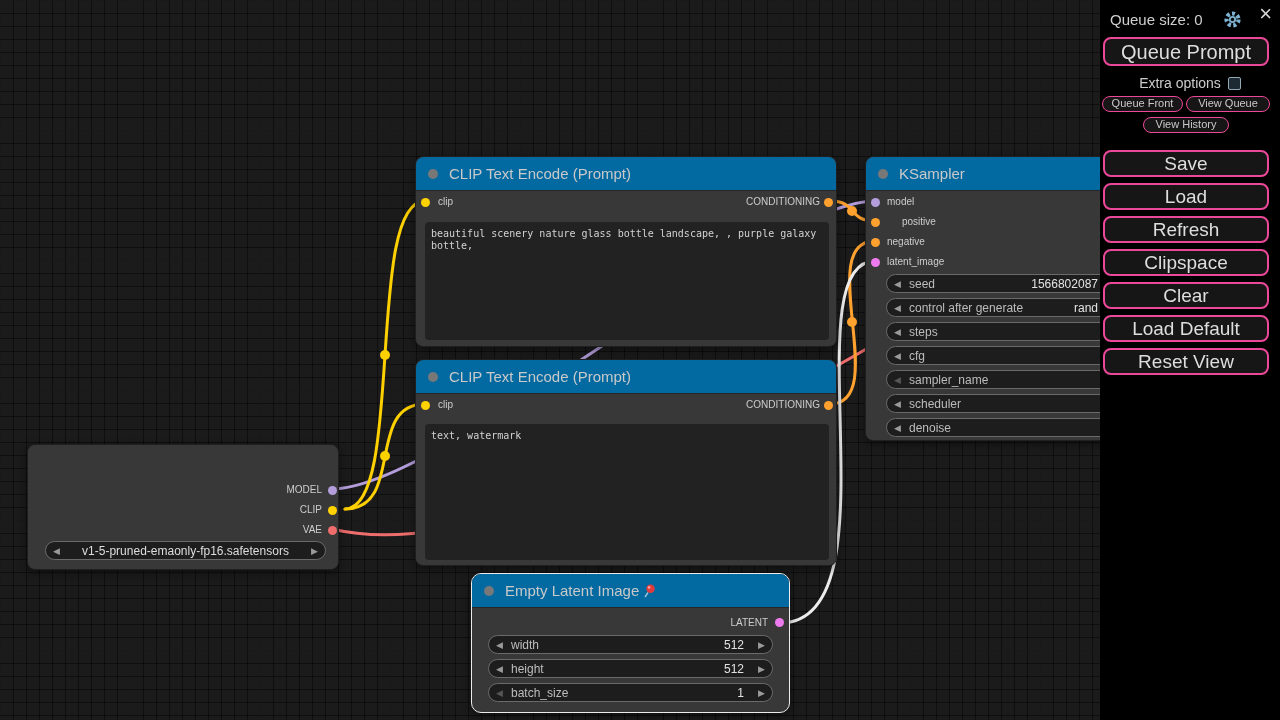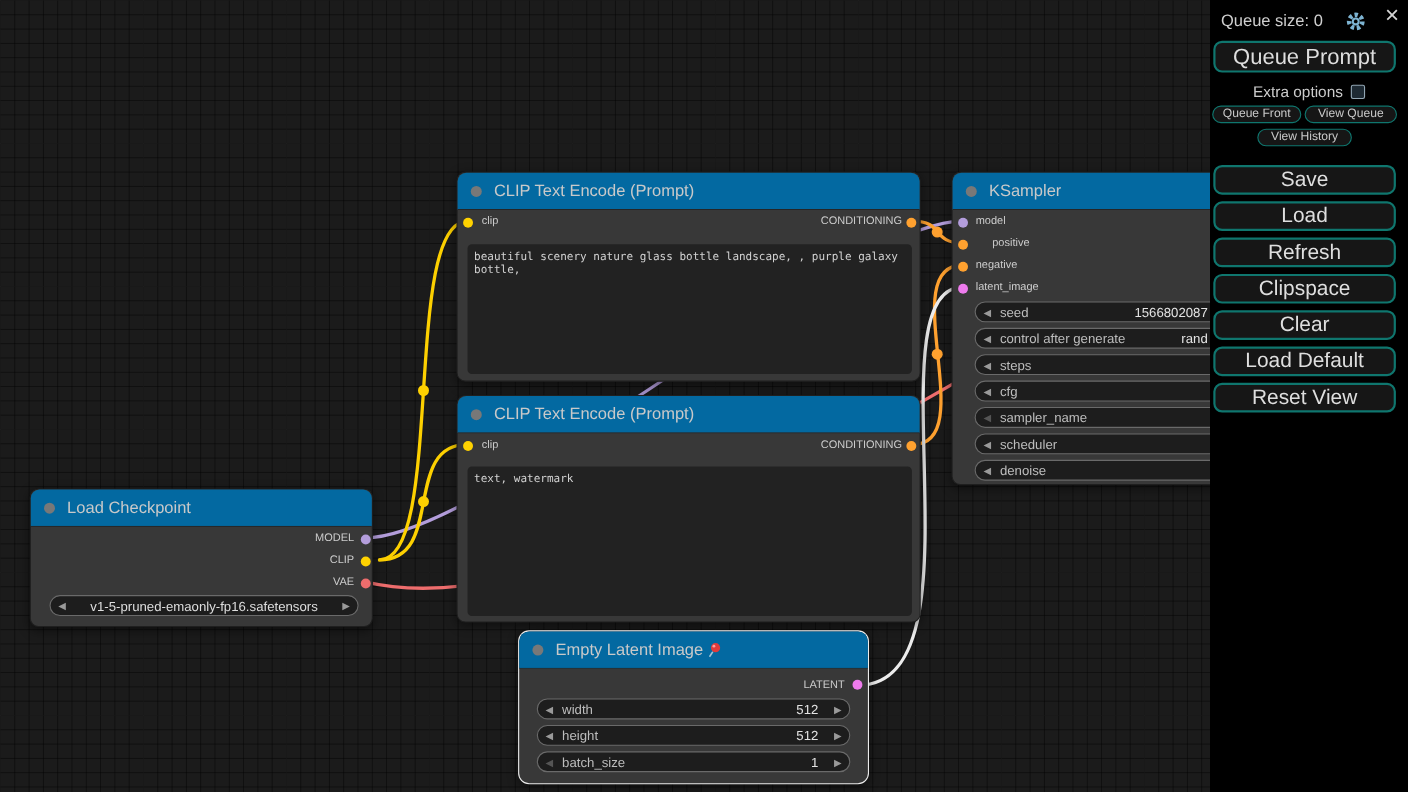--- a/index.html
+++ b/index.html
@@ -37,21 +37,21 @@
   .arr.l{left:7px;}
   .arr.r{right:7px;}
   .arr.dim{opacity:.45;}
   .wlabel{position:absolute;left:22px;top:2px;color:#bdbdbd;line-height:14px;white-space:nowrap;}
   .wvalue{position:absolute;top:2px;color:#e3e3e3;line-height:14px;white-space:nowrap;}
   .wcenter{position:absolute;left:20px;right:20px;top:2px;text-align:center;color:#dedede;line-height:14px;white-space:nowrap;}
   .sidebar{position:absolute;right:0;top:0;width:180px;height:720px;background:#000;z-index:10;}
   .queue-size{position:absolute;left:10px;top:11px;color:#cfcfcf;font-size:15px;}
   .gear{position:absolute;left:123px;top:10px;cursor:pointer;}
   .close-x{position:absolute;right:8px;top:3px;color:#d5d5d5;font-size:22px;line-height:22px;cursor:pointer;}
-  .btn{position:absolute;box-sizing:border-box;background:#161616;border:2px solid #0f766e;
+  .btn{position:absolute;box-sizing:border-box;background:#161616;border:2px solid #ec4899;
     border-radius:8px;color:#dedede;text-align:center;cursor:pointer;}
   .btn-big{left:3px;width:166px;height:27px;font-size:19px;line-height:24px;}
   .btn-sm{height:16px;font-size:11px;line-height:13px;border-width:1px;border-radius:8px;color:#c9c9c9;}
   .extra-row{position:absolute;left:0;top:75px;width:180px;display:flex;justify-content:center;
     align-items:center;gap:7px;color:#cccccc;font-size:14px;}
   .checkbox{width:11px;height:11px;background:#1e2a33;border:1px solid #93a7b4;border-radius:2px;}
 </style>
 </head>
 <body>
 
@@ -67,24 +67,20 @@
       <path d="M830,404 C892,404 813,241 875,241" stroke="#ffa12f"></path>
       <path d="M780,623 C900,623 790,261 875,261" stroke="#ececec"></path>
     </g>
     <circle cx="385" cy="355" r="5" fill="#fdd000"></circle>
     <circle cx="385" cy="456" r="5" fill="#fdd000"></circle>
     <circle cx="852" cy="211" r="5" fill="#ffa12f"></circle>
     <circle cx="852" cy="322" r="5" fill="#ffa12f"></circle>
   </svg>
 
   <div class="node" style="left:27px;top:444px;width:312px;height:126px;">
-    <div class="nhead">
-      <span class="cdot"></span>
-      <span class="ntitle">Load Checkpoint</span>
-    </div>
     <span class="slot-label r" style="right:16px;top:37px;">MODEL</span>
     <span class="slot-dot c-model" style="left:300px;top:41px;"></span>
     <span class="slot-label r" style="right:16px;top:57px;">CLIP</span>
     <span class="slot-dot c-clip" style="left:300px;top:61px;"></span>
     <span class="slot-label r" style="right:16px;top:77px;">VAE</span>
     <span class="slot-dot c-vae" style="left:300px;top:81px;"></span>
     <div class="widget" style="left:17px;top:96px;width:281px;">
       <span class="arr l">◀</span>
       <span class="wcenter">v1-5-pruned-emaonly-fp16.safetensors</span>
       <span class="arr r">▶</span>

